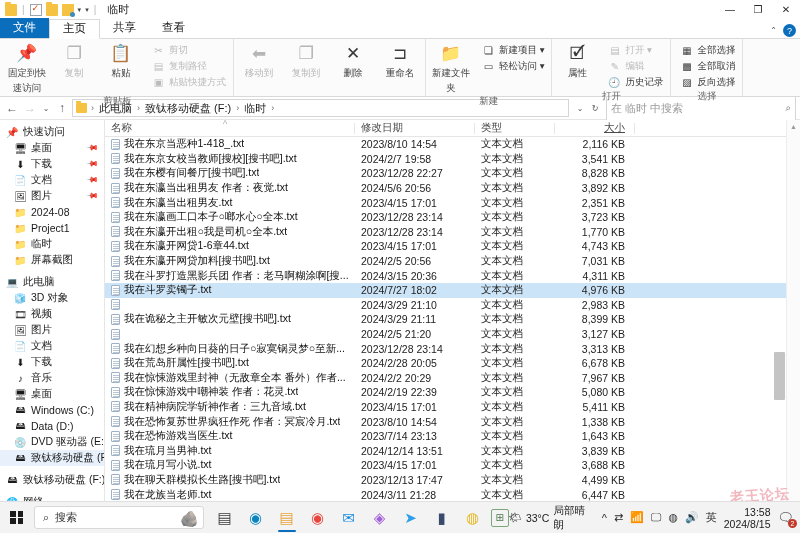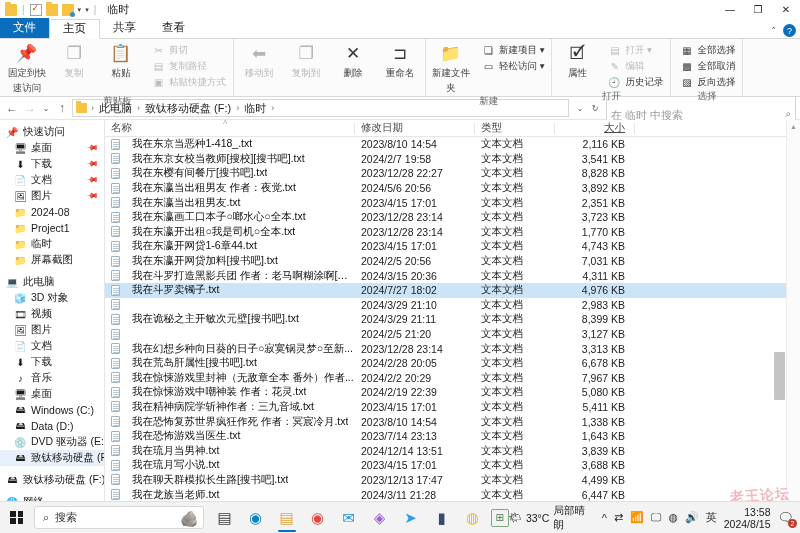--- a/index.html
+++ b/index.html
@@ -83,21 +83,21 @@
   .navbtn.dim{color:#c9c9c9;}
   .navbtn.small{font-size:8px;width:12px;}
   .addrfield { flex:1; height:18px; border:1px solid #d6d6d6; background:#fff;
     display:flex; align-items:center; padding:0 3px; gap:2px; font-size:11px; color:#1a1a1a;}
   .crumbico { width:11px;height:10px;background:#f5c242;display:inline-block;position:relative;border-radius:1px;}
   .crumbico::before{content:"";position:absolute;left:0;top:-2px;width:5px;height:2px;background:#f5c242;}
   .crumb { padding:0 1px; }
   .crumbsep { color:#6a6a6a; font-size:9px; padding:0 2px;}
   .addr-right { display:flex; align-items:center; gap:3px; padding:0 3px; color:#555;}
   .searchfield { width:190px; height:18px; border:1px solid #d6d6d6; background:#fff;
-    display:flex; align-items:flex-start; justify-content:space-between; padding:16px 4px;
+    display:flex; align-items:center; justify-content:space-between; padding:16px 4px;
     font-size:11px; color:#9a9a9a;}
   .searchfield .sicon{ color:#6a6a6a; font-size:10px;}
 
   
   .main { display:flex; height:392px; border-top:1px solid #e6e6e6; }
 
   
   .sidebar { width:105px; background:#fff; border-right:1px solid #e6e6e6;
     overflow:hidden; padding-top:4px; position:relative;}
   .navitem { display:flex; align-items:center; height:16px; font-size:11px; color:#1a1a1a;
@@ -118,21 +118,21 @@
   .ch-name{ width:250px;font-family:Liberation Serif, serif;}
   .ch-date{ width:120px;}
   .ch-type{ width:80px;}
   .ch-size{ width:80px; justify-content:flex-end; padding-right:10px;text-decoration:underline;}
   .sortmark{ position:absolute; left:118px; top:-2px; font-size:9px; color:#777;}
 
   .rows { flex:1; overflow:hidden; }
   .row { height:14.6px; display:flex; align-items:center; font-size:10.5px; color:#111; }
   .row.sel { background:#cce4f7; }
   .cell { padding-left:6px; overflow:hidden; white-space:nowrap; text-overflow:ellipsis;}
-  .c-name { width:250px; display:flex; align-items:center; gap:12px;}
+  .c-name { width:250px; display:flex; align-items:center; gap:4px;}
   .c-date { width:120px; color:#222;}
   .c-type { width:80px; color:#222;}
   .c-size { width:80px; text-align:right; padding-right:10px; color:#222;}
   .fileico {
     width:9px;height:11px;background:#fff;border:1px solid #9fb3c8; flex:0 0 9px;
     position:relative; border-radius:1px;
   }
   .fileico::before{content:"";position:absolute;left:1px;top:2px;width:6px;height:1px;background:#b9c6d4;
     box-shadow:0 2px 0 #b9c6d4, 0 4px 0 #b9c6d4, 0 6px 0 #b9c6d4;}
   .fname { overflow:hidden; text-overflow:ellipsis; white-space:nowrap;}

